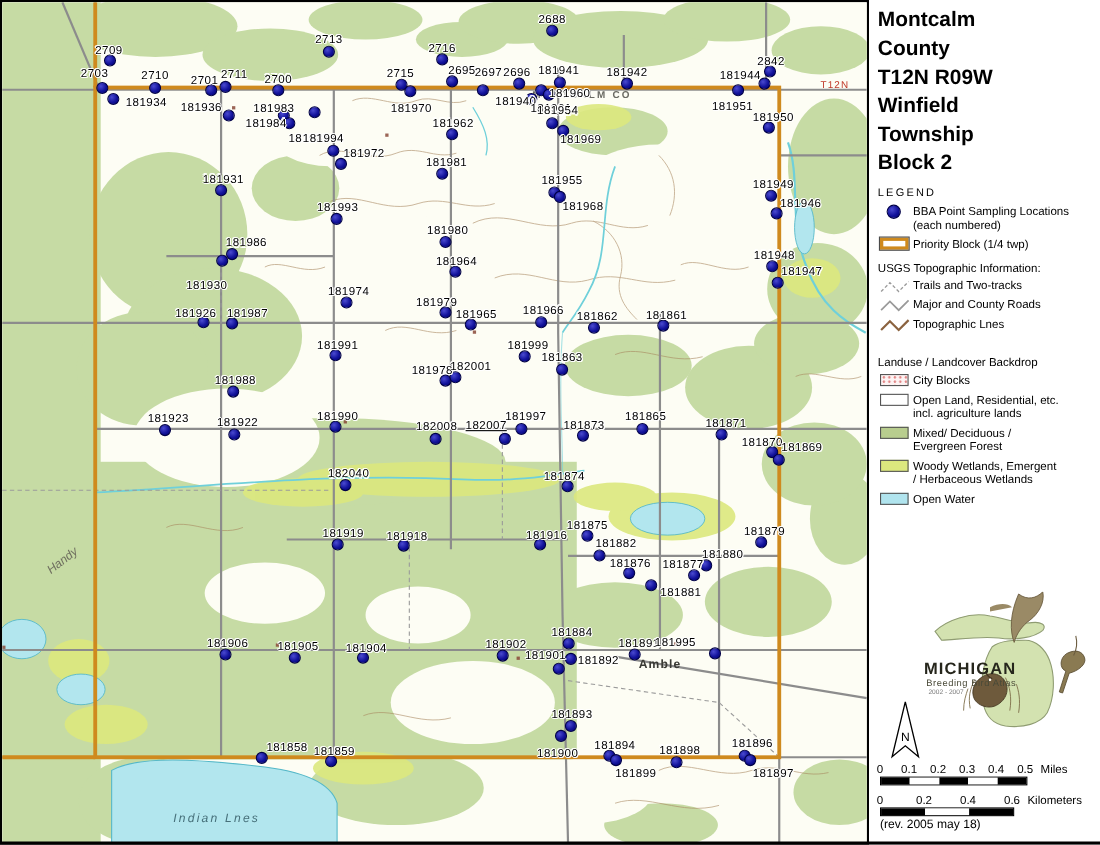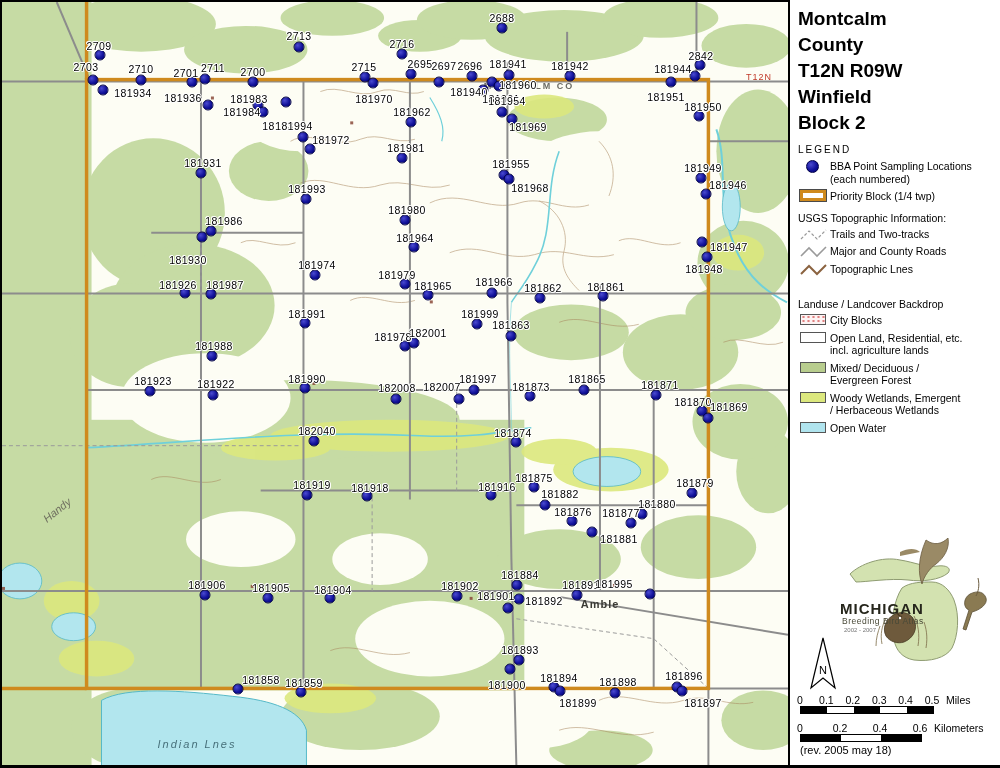--- a/index.html
+++ b/index.html
@@ -283,21 +283,21 @@
       <div class="pt-label" style="left: 509px; top: 162px;">181955</div>
       <div class="pt-dot" style="left: 507px; top: 177px;"></div>
       <div class="pt-label" style="left: 528px; top: 186px;">181968</div>
       <div class="pt-dot" style="left: 697px; top: 114px;"></div>
       <div class="pt-label" style="left: 701px; top: 105px;">181950</div>
       <div class="pt-dot" style="left: 699px; top: 176px;"></div>
       <div class="pt-label" style="left: 701px; top: 166px;">181949</div>
       <div class="pt-dot" style="left: 704px; top: 192px;"></div>
       <div class="pt-label" style="left: 726px; top: 183px;">181946</div>
       <div class="pt-dot" style="left: 700px; top: 240px;"></div>
-      <div class="pt-label" style="left: 702px; top: 230px; margin-top: 37px;">181948</div>
+      <div class="pt-label" style="left: 702px; top: 230px;">181948</div>
       <div class="pt-dot" style="left: 705px; top: 255px;"></div>
       <div class="pt-label" style="left: 727px; top: 245px;">181947</div>
       <div class="pt-dot" style="left: 301px; top: 135px;"></div>
       <div class="pt-label" style="left: 292px; top: 124px;">181994</div>
       <div class="pt-dot" style="left: 308px; top: 147px;"></div>
       <div class="pt-label" style="left: 329px; top: 138px;">181972</div>
       <div class="pt-dot" style="left: 199px; top: 171px;"></div>
       <div class="pt-label" style="left: 201px; top: 161px;">181931</div>
       <div class="pt-dot" style="left: 304px; top: 197px;"></div>
       <div class="pt-label" style="left: 305px; top: 187px;">181993</div>
@@ -339,21 +339,21 @@
       <div class="pt-label" style="left: 212px; top: 344px;">181988</div>
       <div class="pt-dot" style="left: 148px; top: 389px;"></div>
       <div class="pt-label" style="left: 151px; top: 379px;">181923</div>
       <div class="pt-dot" style="left: 211px; top: 393px;"></div>
       <div class="pt-label" style="left: 214px; top: 382px;">181922</div>
       <div class="pt-dot" style="left: 303px; top: 386px;"></div>
       <div class="pt-label" style="left: 305px; top: 377px;">181990</div>
       <div class="pt-dot" style="left: 394px; top: 397px;"></div>
       <div class="pt-label" style="left: 395px; top: 386px;">182008</div>
       <div class="pt-dot" style="left: 457px; top: 397px;"></div>
-      <div class="pt-label" style="left: 440px; top: 385px;">182007</div>
+      <div class="pt-label" style="left: 440px; top: 385px; text-decoration: underline;">182007</div>
       <div class="pt-dot" style="left: 472px; top: 388px;"></div>
       <div class="pt-label" style="left: 476px; top: 377px;">181997</div>
       <div class="pt-dot" style="left: 528px; top: 394px;"></div>
       <div class="pt-label" style="left: 529px; top: 385px;">181873</div>
       <div class="pt-dot" style="left: 582px; top: 388px;"></div>
       <div class="pt-label" style="left: 585px; top: 377px;">181865</div>
       <div class="pt-dot" style="left: 654px; top: 393px;"></div>
       <div class="pt-label" style="left: 658px; top: 383px;">181871</div>
       <div class="pt-dot" style="left: 700px; top: 409px;"></div>
       <div class="pt-label" style="left: 691px; top: 400px;">181870</div>
@@ -428,20 +428,21 @@
       <div class="place-label place-hill" style="left: 55px; top: 508px;">Handy</div>
     </div>
 </div>
 
 <div class="sidebar">
   <div class="sb-title" id="title-block">
       <div>Montcalm</div>
       <div>County</div>
       <div>T12N R09W</div>
       <div>Winfield</div>
+      <div>Township</div>
       <div>Block 2</div>
     </div>
   <div class="sb-legend-word">LEGEND</div>
 
   <ul class="lg-list" id="legend-list">
       <li class="lg-item">
         <span class="sw sw-dot"></span>
         <div>BBA Point Sampling Locations</div>
         <div>(each numbered)</div>
       </li>

